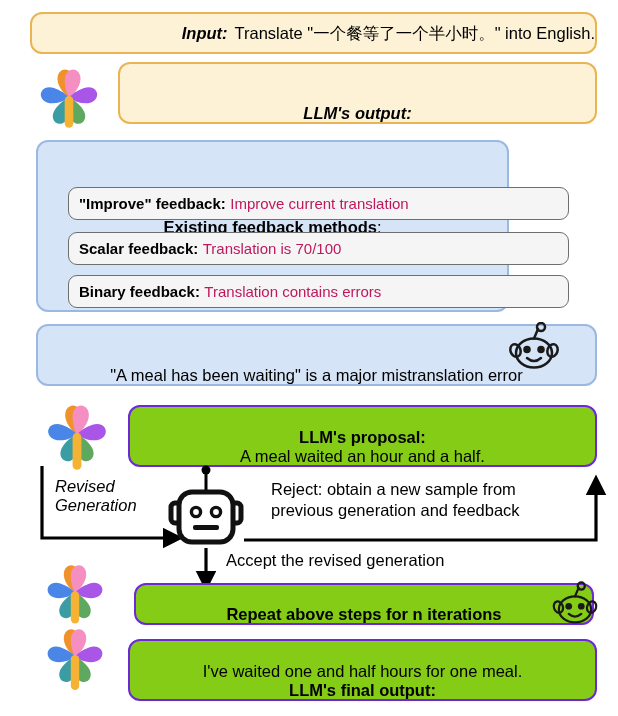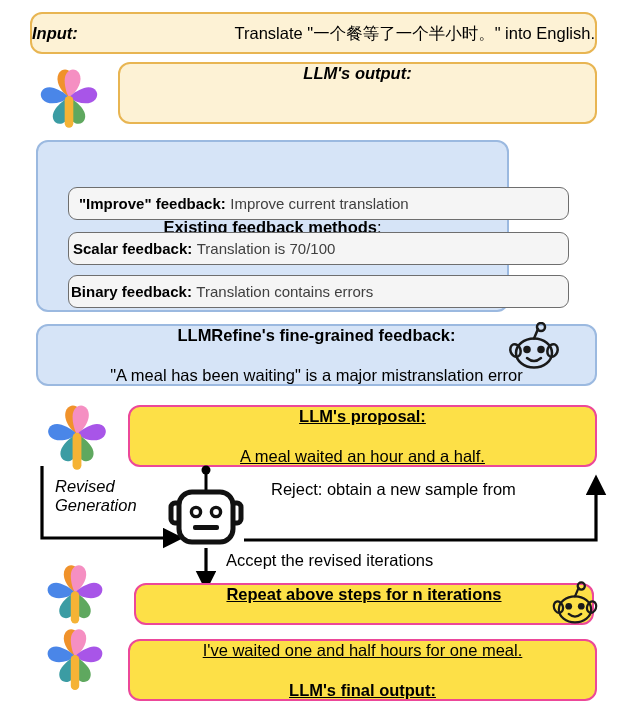--- a/index.html
+++ b/index.html
@@ -23,34 +23,33 @@
   }
 
   
   .card {
     position: absolute;
     box-sizing: border-box;
     border-radius: 12px;
     display: flex;
     flex-direction: column;
     align-items: center;
-    justify-content: space-between;
+    justify-content: flex-end;
   }
   .card-yellow {
     background: #fdf2d5;
     border: 2px solid #e8b552;
   }
   .card-blue {
     background: #d6e4f7;
     border: 2px solid #9bb9e0;
   }
   .card-green {
-    background: #fde047;
-    border: 2px solid #ec4899;
-    text-decoration: underline;
+    background: #84cc16;
+    border: 2px solid #6d28d9;
   }
   .card-white {
     background: #f5f5f5;
     border: 1.5px solid #6e6e6e;
     border-radius: 9px;
     align-items: flex-start;
     justify-content: center;
   }
 
   .line {
@@ -70,21 +69,21 @@
     font-size: 16.5px;
     font-weight: normal;
   }
   .inner-label {
     font-weight: bold;
     font-size: 15px;
   }
   .inner-val {
     font-weight: normal;
     font-size: 15px;
-    color: #404040;
+    color: #be185d;
   }
 
   
   .pinwheel { position: absolute; }
 
   
   .snoo { position: absolute; }
 
   
   .robot { position: absolute; }
@@ -139,37 +138,36 @@
       <span class="ttl">Existing feedback methods</span><span class="body-txt">:</span>
     </div>
 
     <div class="card card-white" style="left:30px; top:45px; width:501px; height:33px; padding-left:10px;">
       <div class="line">
         <span class="inner-label">"Improve" feedback:</span>
         <span class="inner-val">Improve current translation</span>
       </div>
     </div>
 
-    <div class="card card-white" style="left:30px; top:90px; width:501px; height:33px; padding-left:4px;">
+    <div class="card card-white" style="left:30px; top:90px; width:501px; height:33px; padding-left:10px;">
       <div class="line">
         <span class="inner-label">Scalar feedback:</span>
         <span class="inner-val">Translation is 70/100</span>
       </div>
     </div>
 
-    <div class="card card-white" style="left:30px; top:133px; width:501px; height:33px; padding-left:2px;">
+    <div class="card card-white" style="left:30px; top:133px; width:501px; height:33px; padding-left:10px;">
       <div class="line">
         <span class="inner-label">Binary feedback:</span>
         <span class="inner-val">Translation contains errors</span>
       </div>
     </div>
   </div>
 
   <div class="card card-blue" style="left:36px; top:324px; width:561px; height:62px;">
-    <span class="line ttl">LLMRefine's fine-grained feedback:</span>
     <span class="line body-txt">"A meal has been waiting" is a major mistranslation error</span>
   </div>
 
   <div class="snoo" style="left:505px; top:322px; width:58px; height:50px;">
     <svg width="58" height="50" viewBox="0 0 116 100">
       <g fill="none" stroke="#1a1a1a" stroke-width="5" stroke-linecap="round" stroke-linejoin="round">
         <ellipse cx="58" cy="62" rx="36" ry="29"></ellipse>
         <ellipse cx="21" cy="57" rx="10" ry="13" transform="rotate(-20 21 57)"></ellipse>
         <ellipse cx="95" cy="57" rx="10" ry="13" transform="rotate(20 95 57)"></ellipse>
         <path d="M58 33 L66 14"></path>
@@ -230,23 +228,24 @@
     </svg>
   </div>
 
   <div class="flow-label flow-italic" style="left:55px; top:477px;">
     <div>Revised</div>
     <div>Generation</div>
   </div>
 
   <div class="flow-label" style="left:251px; top:480px; font-size:16.5px;margin-left:20px;">
     <div>Reject: obtain a new sample from</div>
-  </div>
-
-  <div class="flow-label" style="left:226px; top:551px; font-size:16.5px;">Accept the revised iterations</div>
+    <div style="margin-top:2px;">previous generation and feedback</div>
+  </div>
+
+  <div class="flow-label" style="left:226px; top:551px; font-size:16.5px;">Accept the revised generation</div>
 
   <div class="pinwheel" style="left:40px; top:556px; width:70px; height:76px;">
     <svg width="70" height="76" viewBox="0 0 100 108">
       <g>
         <path d="M50 52 C38 44 30 28 36 18 C43 8 56 14 56 28 C56 38 53 47 50 52 Z" fill="#f0922b"></path>
         <path d="M50 52 C62 44 70 28 64 18 C57 8 44 14 44 28 C44 38 47 47 50 52 Z" fill="#f58fc2"></path>
         <path d="M50 52 C38 44 30 28 36 18 C43 8 56 14 56 28 C56 38 53 47 50 52 Z" fill="#4a86e8" transform="rotate(-72 50 52)"></path>
         <path d="M50 52 C38 44 30 28 36 18 C43 8 56 14 56 28 C56 38 53 47 50 52 Z" fill="#3b9ca3" transform="rotate(-144 50 52)"></path>
         <path d="M50 52 C62 44 70 28 64 18 C57 8 44 14 44 28 C44 38 47 47 50 52 Z" fill="#a855e8" transform="rotate(72 50 52)"></path>
         <path d="M50 52 C62 44 70 28 64 18 C57 8 44 14 44 28 C44 38 47 47 50 52 Z" fill="#5fa85f" transform="rotate(144 50 52)"></path>

